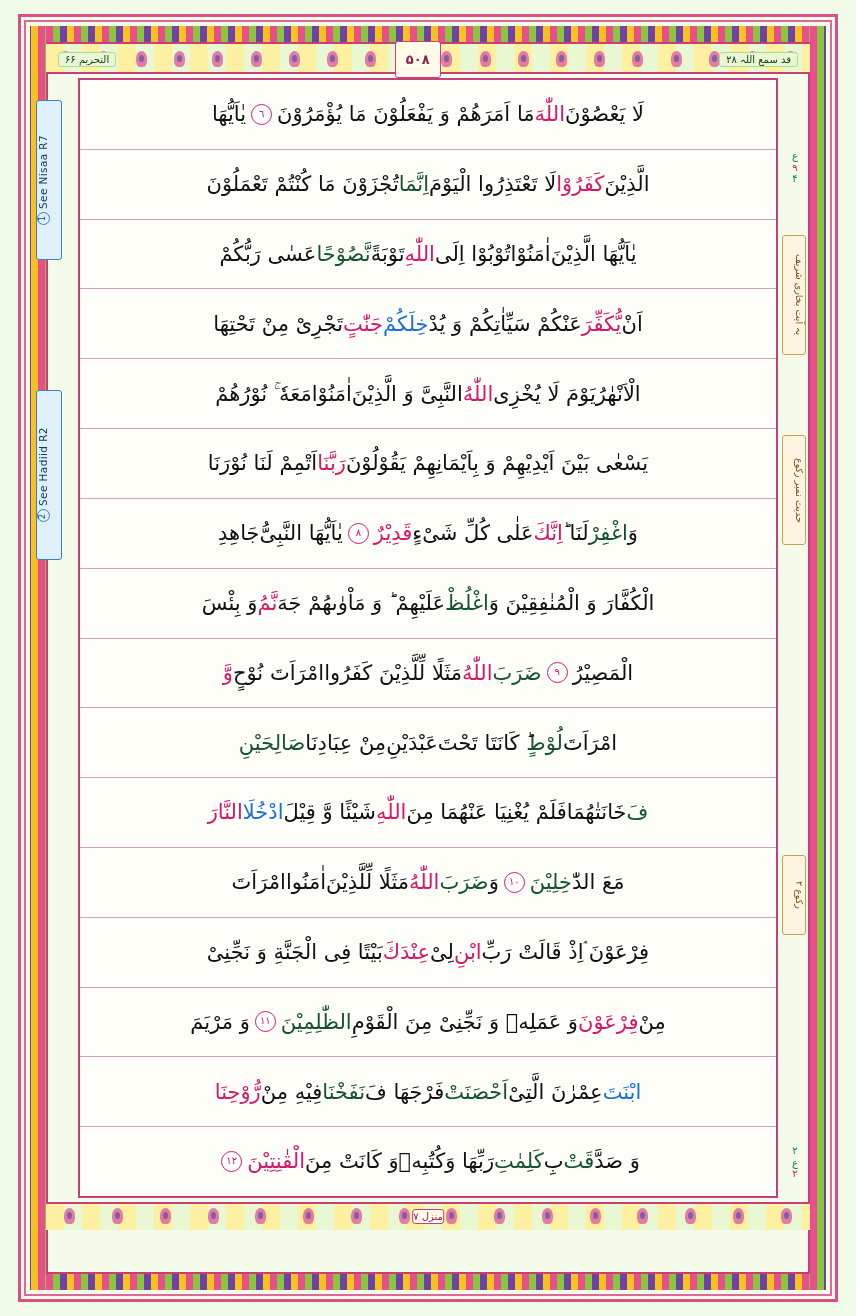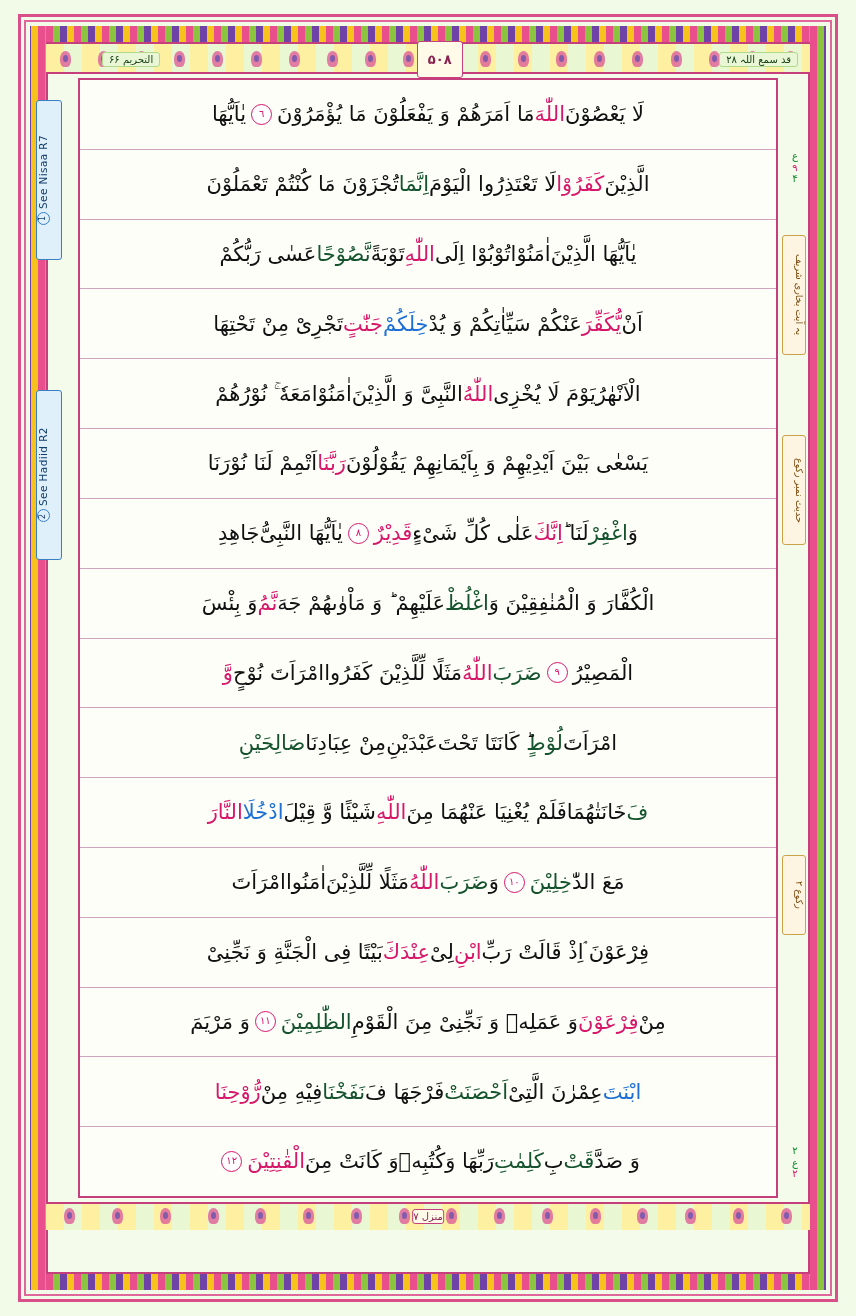--- a/index.html
+++ b/index.html
@@ -95,21 +95,20 @@
     position: absolute;
     left: 46px; top: 44px; right: 46px; height: 30px;
     display: flex;
     align-items: center;
     justify-content: space-between;
     padding: 0 12px;
     box-sizing: border-box;
     font-size: 11px;
     color: #123d12;
     z-index: 4;
-    margin-left: 44px;
   }
   .label-pill {
     background: #eaf7d6;
     border: 1px solid #b0d98a;
     border-radius: 3px;
     padding: 1px 6px;
     font-size: 10px;
     white-space: nowrap;
   }
   .page-number-box {

